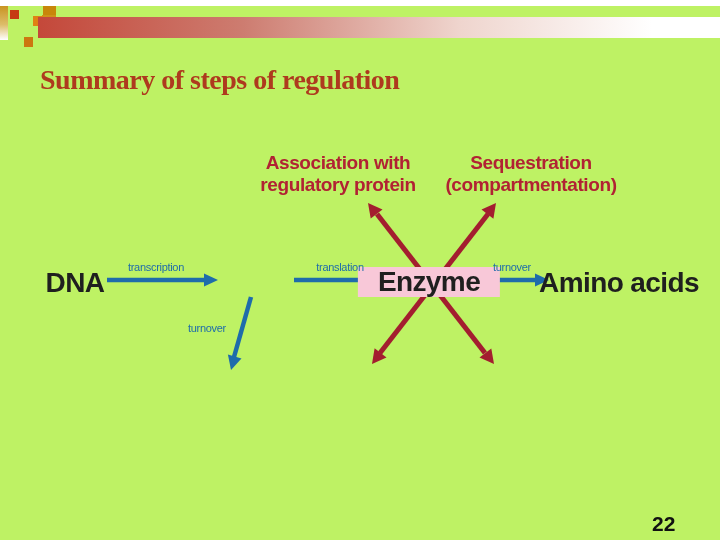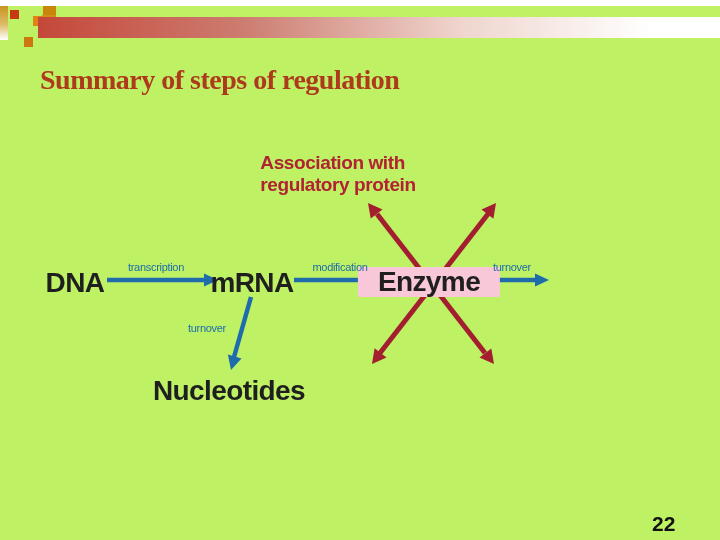--- a/index.html
+++ b/index.html
@@ -31,21 +31,21 @@
   
   .title{
     position:absolute;left:40px;top:59px;margin:0;
     font-family:"Liberation Serif",serif;font-weight:bold;
     font-size:28px;line-height:30px;letter-spacing:-0.5px;
     color:var(--title-red,#ae3a1e);white-space:nowrap;
   }
   
   .figure{position:absolute;left:0;top:0;width:720px;height:540px;}
   .arrows{position:absolute;left:0;top:0;z-index:1;}
-  .lbl{position:absolute;transform:translateX(-50%);text-align:left;z-index:2;white-space:nowrap;}
+  .lbl{position:absolute;transform:translateX(-50%);text-align:center;z-index:2;white-space:nowrap;}
   .node{
     font-weight:bold;font-size:28px;line-height:26px;letter-spacing:-0.6px;
     color:var(--figure-black,#1f1f1f);
   }
   .node-enzyme{
     background:var(--enzyme-pink,#f8c8d8);padding:2px 20px;line-height:26px;
   }
   .edge-label{
     font-weight:normal;font-size:11px;line-height:16px;letter-spacing:-0.3px;
     color:var(--figure-blue,#1e6cab);
@@ -104,27 +104,28 @@
         <polygon points="494,358 479.5,351.6 491.3,342.4" stroke="none"></polygon>
       </g>
       <g style="stroke:var(--figure-red-arrow,#a31e2f);fill:var(--figure-red-arrow,#a31e2f);">
         <line x1="488" y1="208" x2="380" y2="347" stroke-width="5"></line>
         <polygon points="496,197 493.4,212.7 481.5,203.5" stroke="none"></polygon>
         <polygon points="372,358 374.6,342.3 386.5,351.5" stroke="none"></polygon>
       </g>
     </svg>
 
     <div class="lbl node" style="left:75px;top:264px">DNA</div>
-    <div class="lbl node" style="left:252px;top:264px">mRNA</div>
     <div class="lbl node node-enzyme" style="left:429px;top:261px">Enzyme</div>
-    <div class="lbl node" style="left:229px;top:372px">Nucleotides</div>
+    <div class="lbl node" style="left:619px;top:264px">Amino acids</div>
 
     <div class="lbl edge-label" style="left:156px;top:253px">transcription</div>
-    <div class="lbl edge-label" style="left:340px;top:253px">modification</div>
+    <div class="lbl edge-label" style="left:340px;top:253px">translation</div>
     <div class="lbl edge-label" style="left:512px;top:253px">turnover</div>
     <div class="lbl edge-label" style="left:207px;top:314px">turnover</div>
 
     <div class="lbl red-label" style="left:338px;top:146px">Association with
 regulatory protein</div>
+    <div class="lbl red-label" style="left:531px;top:146px">Sequestration
+(compartmentation)</div>
   </div>
 
   <div class="page-number">22</div>
 </div>
 
 </body></html>

